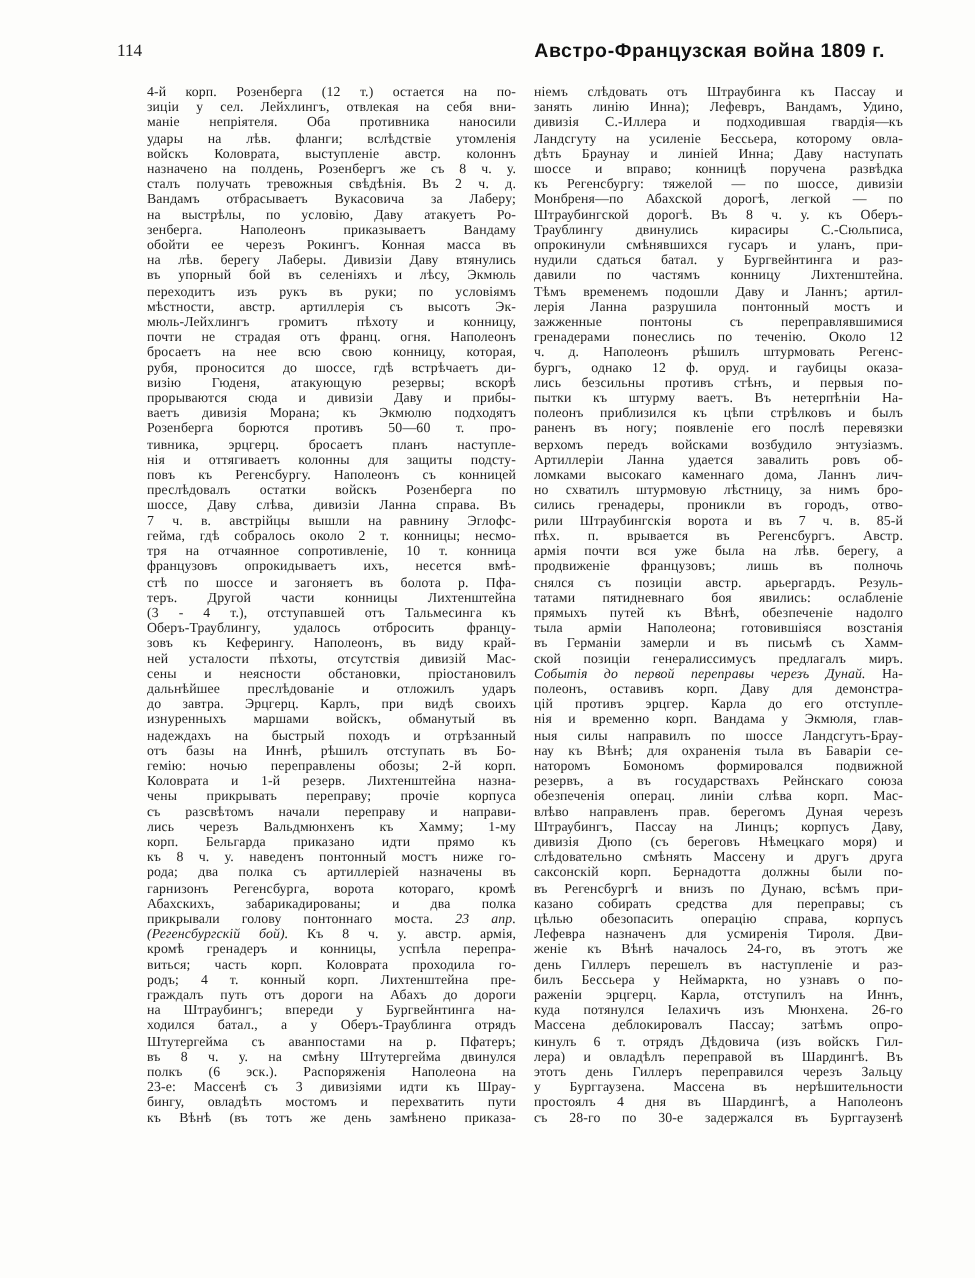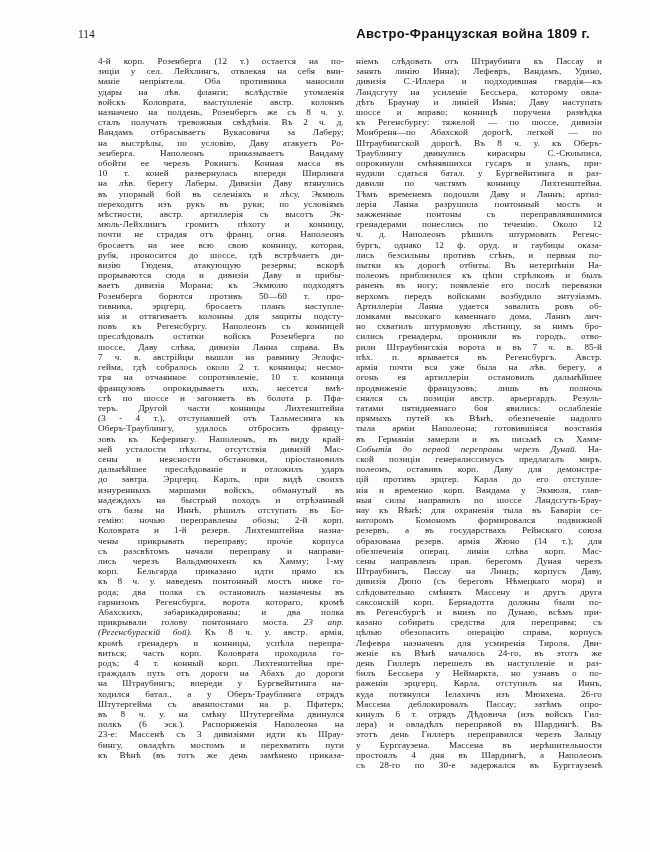--- a/index.html
+++ b/index.html
@@ -79,21 +79,20 @@
         <div class="line">зиціи у сел. Лейхлингъ, отвлекая на себя вни-</div>
         <div class="line">маніе непріятеля. Оба противника наносили</div>
         <div class="line">удары на лѣв. фланги; вслѣдствіе утомленія</div>
         <div class="line">войскъ Коловрата, выступленіе австр. колоннъ</div>
         <div class="line">назначено на полдень, Розенбергъ же съ 8 ч. у.</div>
         <div class="line">сталъ получать тревожныя свѣдѣнія. Въ 2 ч. д.</div>
         <div class="line">Вандамъ отбрасываетъ Вукасовича за Лаберу;</div>
         <div class="line">на выстрѣлы, по условію, Даву атакуетъ Ро-</div>
         <div class="line">зенберга. Наполеонъ приказываетъ Вандаму</div>
         <div class="line">обойти ее черезъ Рокингъ. Конная масса въ</div>
-        <div class="line">10 т. коней развернулась впереди Ширлинга</div>
         <div class="line">на лѣв. берегу Лаберы. Дивизіи Даву втянулись</div>
         <div class="line">въ упорный бой въ селеніяхъ и лѣсу, Экмюль</div>
         <div class="line">переходитъ изъ рукъ въ руки; по условіямъ</div>
         <div class="line">мѣстности, австр. артиллерія съ высотъ Эк-</div>
         <div class="line">мюль-Лейхлингъ громитъ пѣхоту и конницу,</div>
         <div class="line">почти не страдая отъ франц. огня. Наполеонъ</div>
         <div class="line">бросаетъ на нее всю свою конницу, которая,</div>
         <div class="line">рубя, проносится до шоссе, гдѣ встрѣчаетъ ди-</div>
         <div class="line">визію Гюденя, атакующую резервы; вскорѣ</div>
         <div class="line">прорываются сюда и дивизіи Даву и прибы-</div>
@@ -120,21 +119,21 @@
         <div class="line">изнуренныхъ маршами войскъ, обманутый въ</div>
         <div class="line">надеждахъ на быстрый походъ и отрѣзанный</div>
         <div class="line">отъ базы на Иннѣ, рѣшилъ отступать въ Бо-</div>
         <div class="line">гемію: ночью переправлены обозы; 2-й корп.</div>
         <div class="line">Коловрата и 1-й резерв. Лихтенштейна назна-</div>
         <div class="line">чены прикрывать переправу; прочіе корпуса</div>
         <div class="line">съ разсвѣтомъ начали переправу и направи-</div>
         <div class="line">лись черезъ Вальдмюнхенъ къ Хамму; 1-му</div>
         <div class="line">корп. Бельгарда приказано идти прямо къ</div>
         <div class="line">къ 8 ч. у. наведенъ понтонный мостъ ниже го-</div>
-        <div class="line">рода; два полка съ остановилъ назначены въ</div>
+        <div class="line">рода; два полка съ артиллеріей назначены въ</div>
         <div class="line">гарнизонъ Регенсбурга, ворота котораго, кромѣ</div>
         <div class="line">Абахскихъ, забарикадированы; и два полка</div>
         <div class="line">прикрывали голову понтоннаго моста. <i>23 апр.</i></div>
         <div class="line"><i>(Регенсбургскій бой).</i> Къ 8 ч. у. австр. армія,</div>
         <div class="line">кромѣ гренадеръ и конницы, успѣла перепра-</div>
         <div class="line">виться; часть корп. Коловрата проходила го-</div>
         <div class="line">родъ; 4 т. конный корп. Лихтенштейна пре-</div>
         <div class="line">граждалъ путь отъ дороги на Абахъ до дороги</div>
         <div class="line">на Штраубингъ; впереди у Бургвейнтинга на-</div>
         <div class="line">ходился батал., а у Оберъ-Траублинга отрядъ</div>
@@ -159,50 +158,48 @@
         <div class="line">опрокинули смѣнявшихся гусаръ и уланъ, при-</div>
         <div class="line">нудили сдаться батал. у Бургвейнтинга и раз-</div>
         <div class="line">давили по частямъ конницу Лихтенштейна.</div>
         <div class="line">Тѣмъ временемъ подошли Даву и Ланнъ; артил-</div>
         <div class="line">лерія Ланна разрушила понтонный мостъ и</div>
         <div class="line">зажженные понтоны съ переправлявшимися</div>
         <div class="line">гренадерами понеслись по теченію. Около 12</div>
         <div class="line">ч. д. Наполеонъ рѣшилъ штурмовать Регенс-</div>
         <div class="line">бургъ, однако 12 ф. оруд. и гаубицы оказа-</div>
         <div class="line">лись безсильны противъ стѣнъ, и первыя по-</div>
-        <div class="line">пытки къ дорогѣ отбиты. Въ нетерпѣніи На-</div>
+        <div class="line">пытки къ штурму ваетъ. Въ нетерпѣніи На-</div>
         <div class="line">полеонъ приблизился къ цѣпи стрѣлковъ и былъ</div>
         <div class="line">раненъ въ ногу; появленіе его послѣ перевязки</div>
         <div class="line">верхомъ передъ войсками возбудило энтузіазмъ.</div>
         <div class="line">Артиллеріи Ланна удается завалить ровъ об-</div>
         <div class="line">ломками высокаго каменнаго дома, Ланнъ лич-</div>
         <div class="line">но схватилъ штурмовую лѣстницу, за нимъ бро-</div>
         <div class="line">сились гренадеры, проникли въ городъ, отво-</div>
         <div class="line">рили Штраубингскія ворота и въ 7 ч. в. 85-й</div>
         <div class="line">пѣх. п. врывается въ Регенсбургъ. Австр.</div>
         <div class="line">армія почти вся уже была на лѣв. берегу, а</div>
-        <div class="line">огонь ея артиллеріи остановилъ дальнѣйшее</div>
         <div class="line">продвиженіе французовъ; лишь въ полночь</div>
         <div class="line">снялся съ позиціи австр. арьергардъ. Резуль-</div>
         <div class="line">татами пятидневнаго боя явились: ослабленіе</div>
         <div class="line">прямыхъ путей къ Вѣнѣ, обезпеченіе надолго</div>
         <div class="line">тыла арміи Наполеона; готовившіяся возстанія</div>
         <div class="line">въ Германіи замерли и въ письмѣ съ Хамм-</div>
+        <div class="line">ской позиціи генералиссимусъ предлагалъ миръ.</div>
         <div class="line"><i>Событія до первой переправы черезъ Дунай.</i> На-</div>
-        <div class="line">ской позиціи генералиссимусъ предлагалъ миръ.</div>
         <div class="line">полеонъ, оставивъ корп. Даву для демонстра-</div>
         <div class="line">цій противъ эрцгер. Карла до его отступле-</div>
         <div class="line">нія и временно корп. Вандама у Экмюля, глав-</div>
         <div class="line">ныя силы направилъ по шоссе Ландсгутъ-Брау-</div>
         <div class="line">нау къ Вѣнѣ; для охраненія тыла въ Баваріи се-</div>
         <div class="line">наторомъ Бомономъ формировался подвижной</div>
         <div class="line">резервъ, а въ государствахъ Рейнскаго союза</div>
-        <div class="line">образована резерв. армія Жюно (14 т.); для</div>
         <div class="line">обезпеченія операц. линіи слѣва корп. Мас-</div>
-        <div class="line">сены направленъ прав. берегомъ Дуная черезъ</div>
+        <div class="line">влѣво направленъ прав. берегомъ Дуная черезъ</div>
         <div class="line">Штраубингъ, Пассау на Линцъ; корпусъ Даву,</div>
         <div class="line">дивизія Дюпо (съ береговъ Нѣмецкаго моря) и</div>
         <div class="line">слѣдовательно смѣнять Массену и другъ друга</div>
         <div class="line">саксонскій корп. Бернадотта должны были по-</div>
         <div class="line">въ Регенсбургѣ и внизъ по Дунаю, всѣмъ при-</div>
         <div class="line">казано собирать средства для переправы; съ</div>
         <div class="line">цѣлью обезопасить операцію справа, корпусъ</div>
         <div class="line">Лефевра назначенъ для усмиренія Тироля. Дви-</div>
         <div class="line">женіе къ Вѣнѣ началось 24-го, въ этотъ же</div>
         <div class="line">день Гиллеръ перешелъ въ наступленіе и раз-</div>

